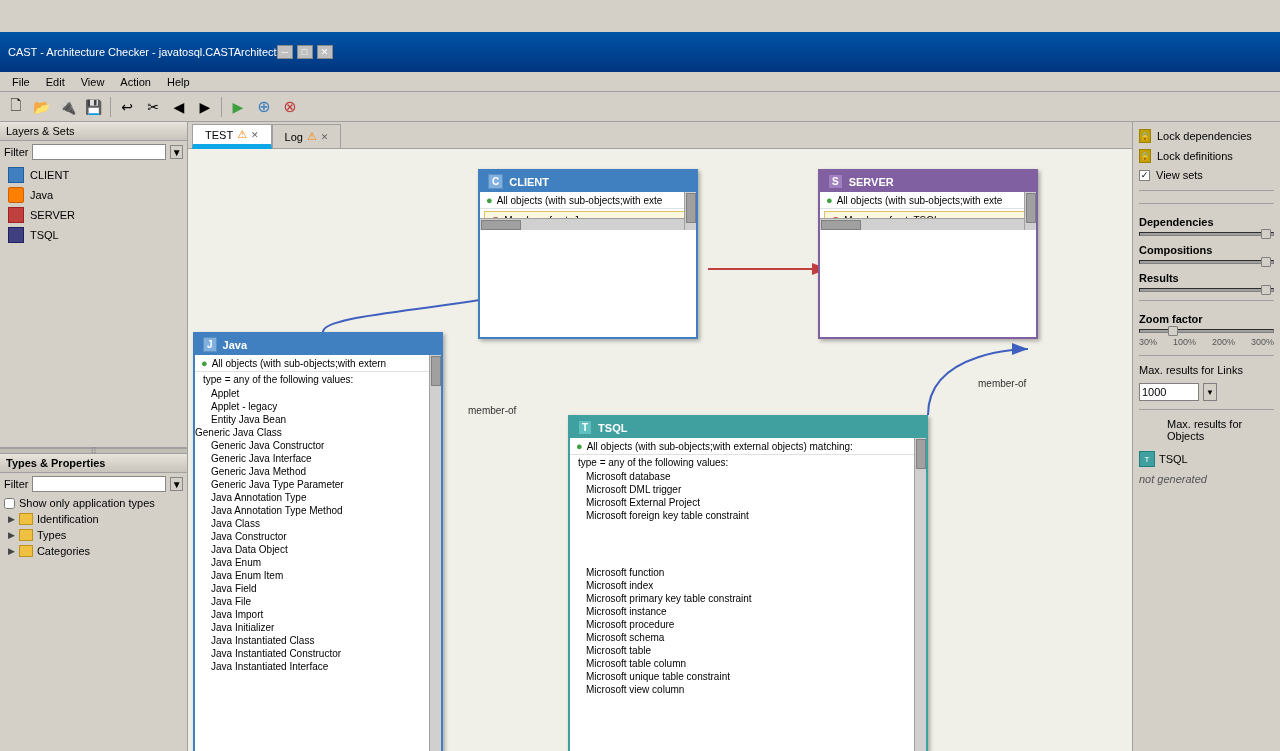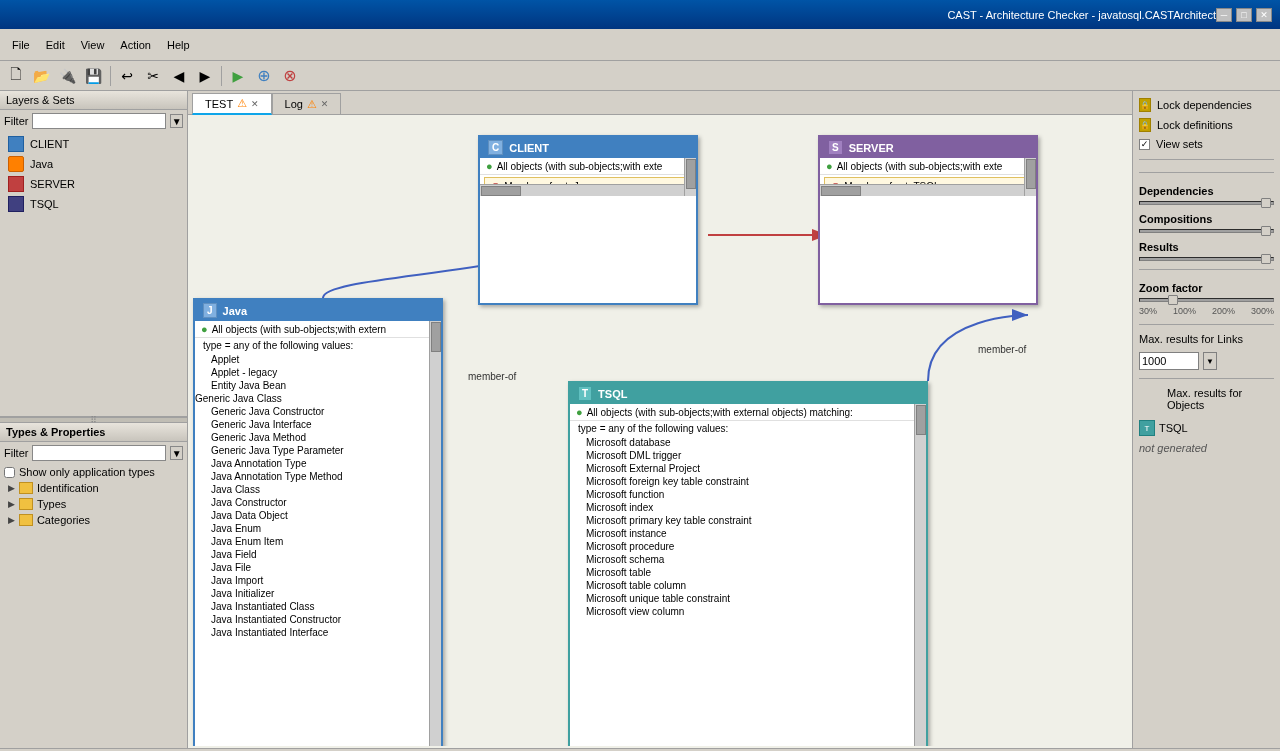--- a/index.html
+++ b/index.html
@@ -2,40 +2,41 @@
 <html><head>
   <meta charset="utf-8">
   <style>
     * { box-sizing: border-box; margin: 0; padding: 0; }
     body { font-family: 'Segoe UI', Tahoma, Arial, sans-serif; font-size: 11px; background: #d4d0c8; overflow: hidden; width: 1280px; height: 751px; }
 
     
     #titlebar {
       background: linear-gradient(to bottom, #0054a6, #003580);
       color: white;
-      height: 29px;
+      height: 40px;
       display: flex;
       align-items: center;
       padding: 0 8px;
-      justify-content: flex-end;
+      justify-content: flex-start;
+      margin-top: 32px;
     }
     #titlebar-controls { display: flex; gap: 4px; }
     .title-btn {
       width: 16px; height: 14px;
       background: #c0c0c0;
       border: 1px solid #888;
       font-size: 9px;
       display: flex; align-items: center; justify-content: center;
       cursor: pointer;
     }
 
     
     #menubar {
       background: #d4d0c8;
-      height: 32px;
+      height: 20px;
       display: flex;
       align-items: center;
       padding: 4px 4px;
       border-bottom: 1px solid #a0a0a0;
     }
     .menu-item {
       padding: 2px 8px;
       font-size: 11px;
       cursor: pointer;
     }
@@ -205,21 +206,21 @@
       padding: 3px 12px;
       background: #d4d0c8;
       border: 1px solid #a0a0a0;
       border-bottom: none;
       font-size: 11px;
       cursor: pointer;
       display: flex; align-items: center; gap: 4px;
     }
     .canvas-tab.active {
       background: white;
-      border-bottom: 2px solid #0ea5e9;
+      border-bottom: 5px solid #0ea5e9;
       margin-bottom: -1px;
     }
     .tab-x {
       font-size: 9px; color: #666; cursor: pointer;
     }
     .tab-warn { color: #ff8000; font-size: 11px; }
 
     #canvas-content {
       position: relative;
       width: 100%;
@@ -706,21 +707,21 @@
             <span>All objects (with sub-objects;with external objects) matching:</span>
           </div>
           <div style="padding:2px 8px;font-size:10px;">
             <span>type = any of the following values:</span>
           </div>
           <div id="tsql-types-list">
             <div class="arch-list-item" style="padding:1px 16px;font-size:10px;">Microsoft database</div>
             <div class="arch-list-item" style="padding:1px 16px;font-size:10px;">Microsoft DML trigger</div>
             <div class="arch-list-item" style="padding:1px 16px;font-size:10px;">Microsoft External Project</div>
             <div class="arch-list-item" style="padding:1px 16px;font-size:10px;">Microsoft foreign key table constraint</div>
-            <div class="arch-list-item" style="padding:1px 16px;font-size:10px;">Microsoft function</div>
+            <div class="arch-list-item" style="padding:1px 16px;font-size:10px;margin-top:44px;">Microsoft function</div>
             <div class="arch-list-item" style="padding:1px 16px;font-size:10px;">Microsoft index</div>
             <div class="arch-list-item" style="padding:1px 16px;font-size:10px;">Microsoft primary key table constraint</div>
             <div class="arch-list-item" style="padding:1px 16px;font-size:10px;">Microsoft instance</div>
             <div class="arch-list-item" style="padding:1px 16px;font-size:10px;">Microsoft procedure</div>
             <div class="arch-list-item" style="padding:1px 16px;font-size:10px;">Microsoft schema</div>
             <div class="arch-list-item" style="padding:1px 16px;font-size:10px;">Microsoft table</div>
             <div class="arch-list-item" style="padding:1px 16px;font-size:10px;">Microsoft table column</div>
             <div class="arch-list-item" style="padding:1px 16px;font-size:10px;">Microsoft unique table constraint</div>
             <div class="arch-list-item" style="padding:1px 16px;font-size:10px;">Microsoft view column</div>
           </div>

